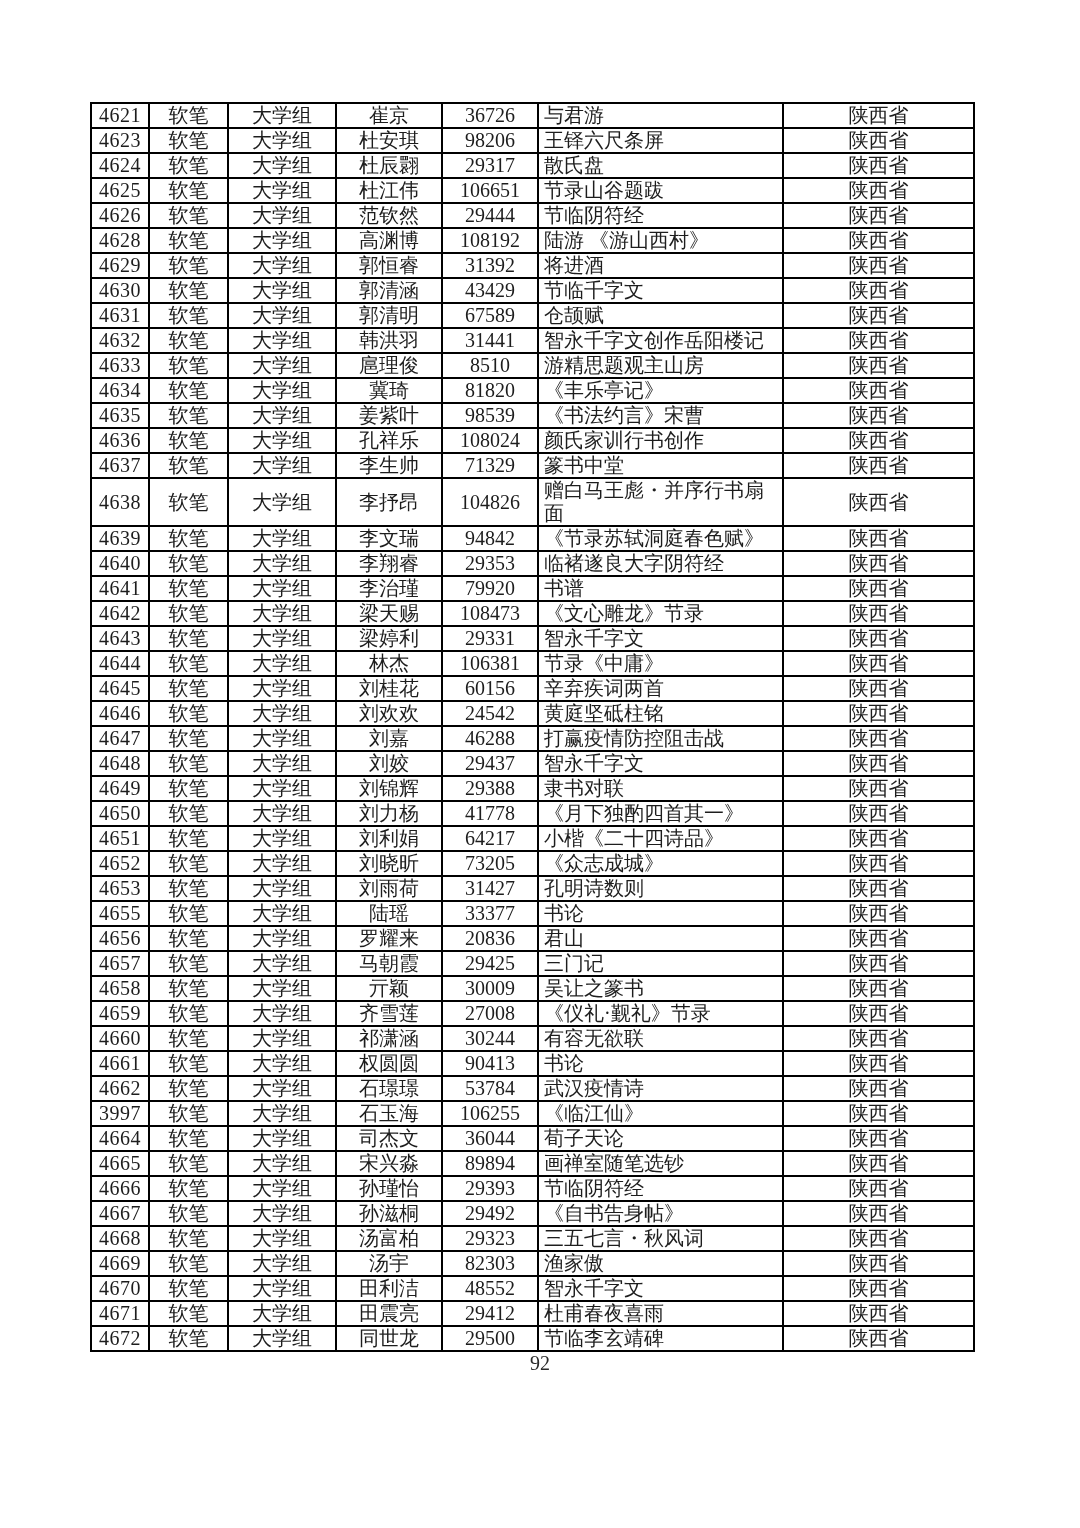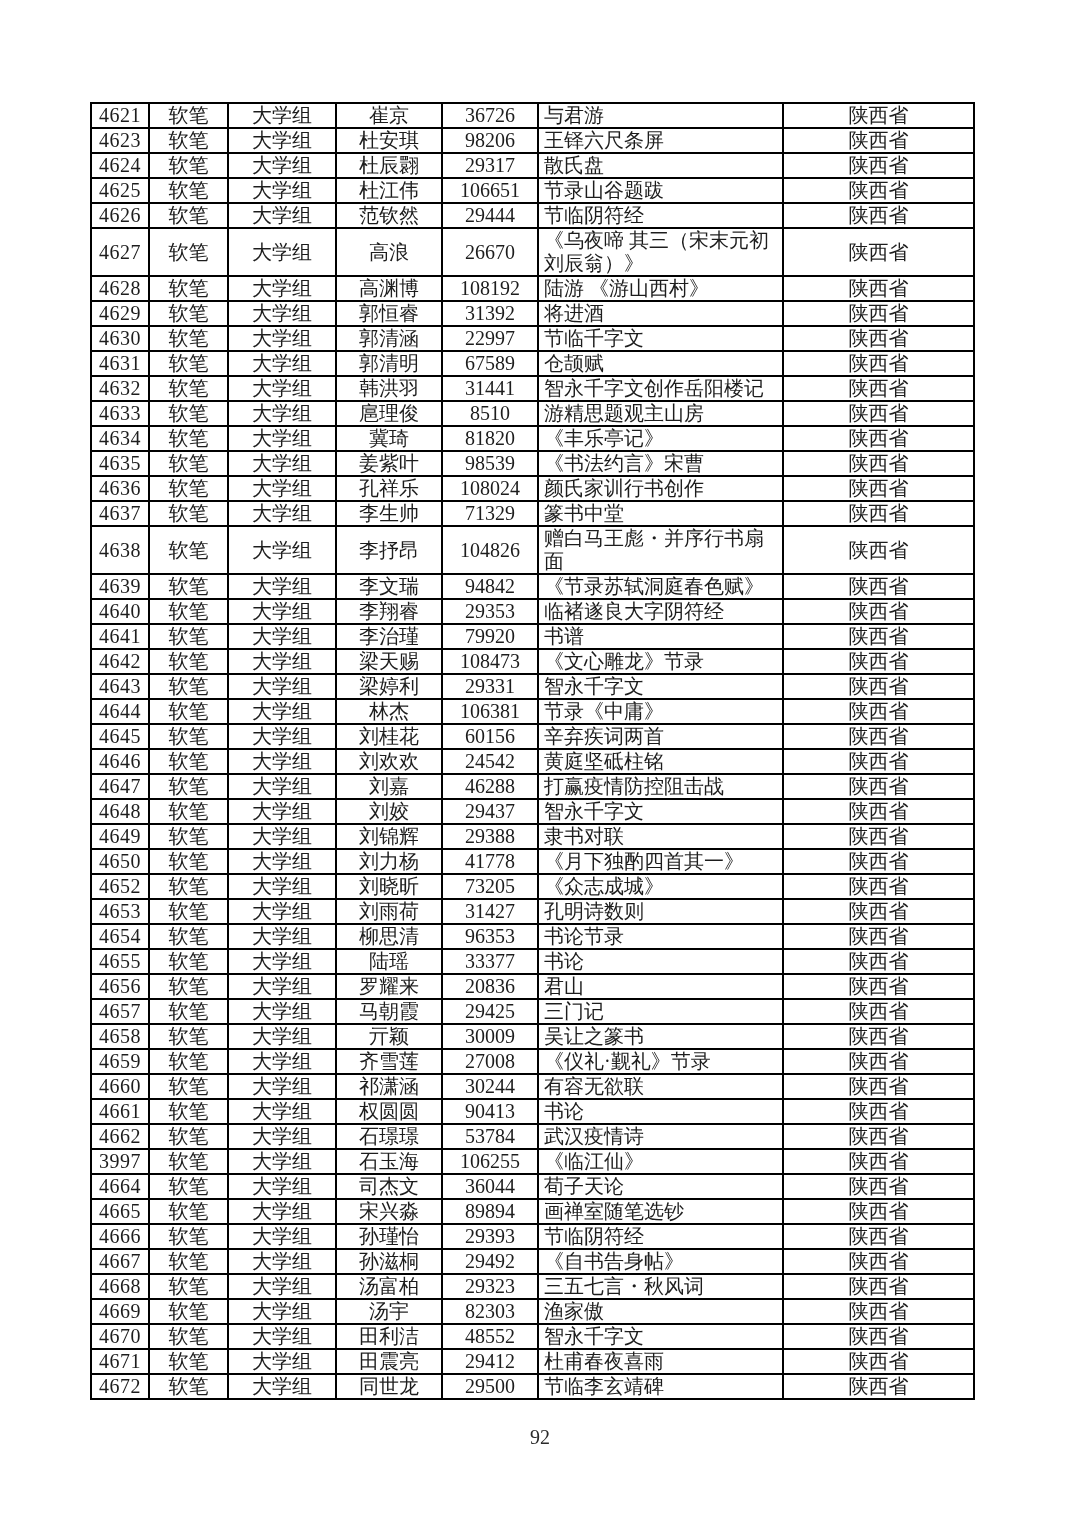--- a/index.html
+++ b/index.html
@@ -33,21 +33,20 @@
     color: #1d1d1d;
     word-break: break-all;
     overflow: hidden;
   }
   table.entries td.c0 { letter-spacing: 0.5px; }
   table.entries td.c5 {
     text-align: left;
     padding: 0 6px 0 5px;
   }
   .page-number {
-    margin-top: 26px;
     text-align: center;
     font-size: 20px;
     color: #2a2a2a;
     width: 1080px;
   }
 </style>
 </head>
 <body>
 
 <div class="page">
@@ -102,29 +101,20 @@
         <tr>
           <td class="c0">4626</td>
           <td class="c1">软笔</td>
           <td class="c2">大学组</td>
           <td class="c3">范钦然</td>
           <td class="c4">29444</td>
           <td class="c5">节临阴符经</td>
           <td class="c6">陕西省</td>
         </tr>
         <tr>
-          <td class="c0">4627</td>
-          <td class="c1">软笔</td>
-          <td class="c2">大学组</td>
-          <td class="c3">高浪</td>
-          <td class="c4">26670</td>
-          <td class="c5">《乌夜啼 其三（宋末元初刘辰翁）》</td>
-          <td class="c6">陕西省</td>
-        </tr>
-        <tr>
           <td class="c0">4628</td>
           <td class="c1">软笔</td>
           <td class="c2">大学组</td>
           <td class="c3">高渊博</td>
           <td class="c4">108192</td>
           <td class="c5">陆游 《游山西村》</td>
           <td class="c6">陕西省</td>
         </tr>
         <tr>
           <td class="c0">4629</td>
@@ -133,21 +123,21 @@
           <td class="c3">郭恒睿</td>
           <td class="c4">31392</td>
           <td class="c5">将进酒</td>
           <td class="c6">陕西省</td>
         </tr>
         <tr>
           <td class="c0">4630</td>
           <td class="c1">软笔</td>
           <td class="c2">大学组</td>
           <td class="c3">郭清涵</td>
-          <td class="c4">22997</td>
+          <td class="c4">43429</td>
           <td class="c5">节临千字文</td>
           <td class="c6">陕西省</td>
         </tr>
         <tr>
           <td class="c0">4631</td>
           <td class="c1">软笔</td>
           <td class="c2">大学组</td>
           <td class="c3">郭清明</td>
           <td class="c4">67589</td>
           <td class="c5">仓颉赋</td>
@@ -318,44 +308,44 @@
         <tr>
           <td class="c0">4650</td>
           <td class="c1">软笔</td>
           <td class="c2">大学组</td>
           <td class="c3">刘力杨</td>
           <td class="c4">41778</td>
           <td class="c5">《月下独酌四首其一》</td>
           <td class="c6">陕西省</td>
         </tr>
         <tr>
+          <td class="c0">4651</td>
+          <td class="c1">软笔</td>
+          <td class="c2">大学组</td>
+          <td class="c3">刘利娟</td>
+          <td class="c4">64217</td>
+          <td class="c5">小楷《二十四诗品》</td>
+          <td class="c6">陕西省</td>
+        </tr>
+        <tr>
           <td class="c0">4652</td>
           <td class="c1">软笔</td>
           <td class="c2">大学组</td>
           <td class="c3">刘晓昕</td>
           <td class="c4">73205</td>
           <td class="c5">《众志成城》</td>
           <td class="c6">陕西省</td>
         </tr>
         <tr>
           <td class="c0">4653</td>
           <td class="c1">软笔</td>
           <td class="c2">大学组</td>
           <td class="c3">刘雨荷</td>
           <td class="c4">31427</td>
           <td class="c5">孔明诗数则</td>
-          <td class="c6">陕西省</td>
-        </tr>
-        <tr>
-          <td class="c0">4654</td>
-          <td class="c1">软笔</td>
-          <td class="c2">大学组</td>
-          <td class="c3">柳思清</td>
-          <td class="c4">96353</td>
-          <td class="c5">书论节录</td>
           <td class="c6">陕西省</td>
         </tr>
         <tr>
           <td class="c0">4655</td>
           <td class="c1">软笔</td>
           <td class="c2">大学组</td>
           <td class="c3">陆瑶</td>
           <td class="c4">33377</td>
           <td class="c5">书论</td>
           <td class="c6">陕西省</td>

